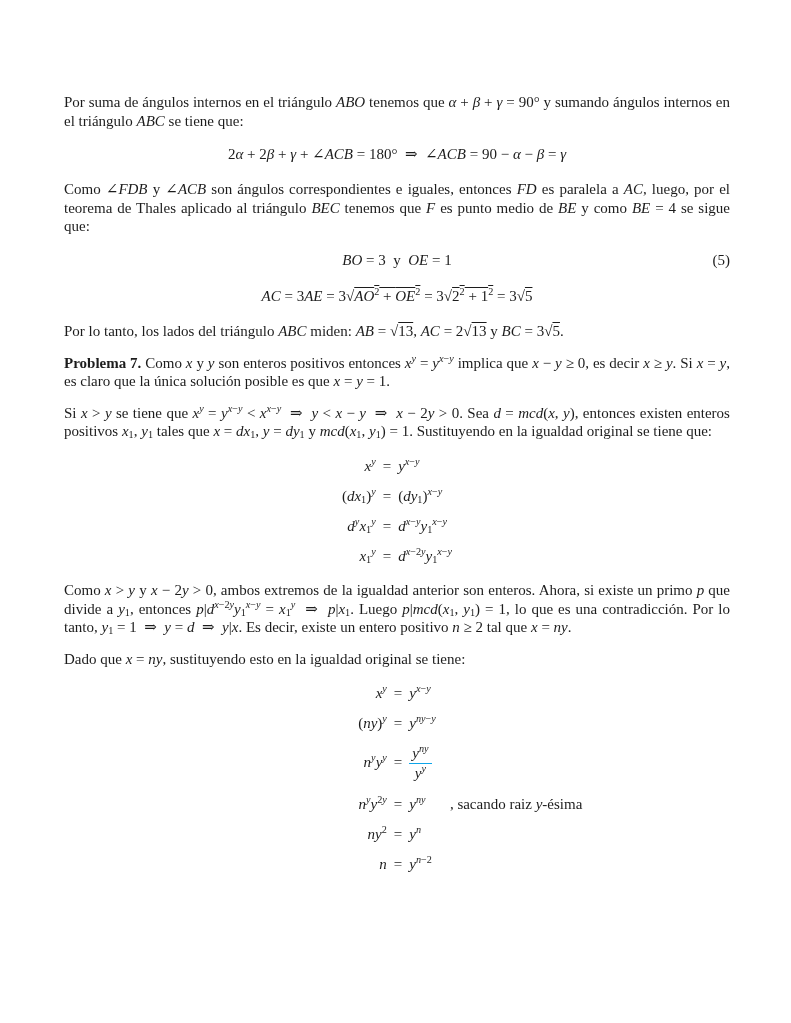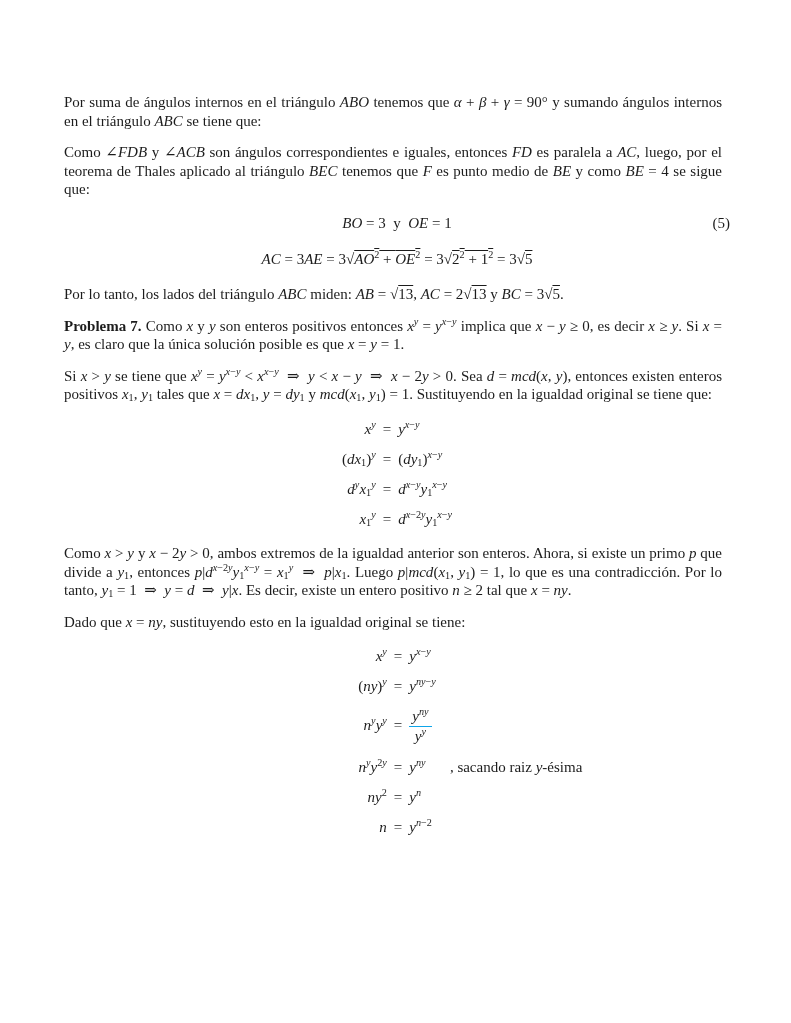--- a/index.html
+++ b/index.html
@@ -11,21 +11,21 @@
     font-size: 15px;
     overflow: hidden;
   }
   .page {
     box-sizing: border-box;
     width: 791px; height: 1023px;
     padding: 93px 61px 30px 64px;
     overflow: hidden;
   }
   p {
-    margin: 0 8px 13px 0;
+    margin: 0 0 13px 0;
     text-align: justify;
     line-height: 18.6px;
   }
   i { font-style: italic; }
   b { font-weight: bold; }
   sup { font-size: 0.68em; line-height: 0; vertical-align: 0.55em; }
   sub { font-size: 0.68em; line-height: 0; vertical-align: -0.2em; }
   .ol { text-decoration: overline; }
   .disp {
     position: relative;
@@ -58,20 +58,21 @@
   .frac .num { display: block; padding: 0 3px 1px 3px; }
   .frac .den { display: block; border-top: 1px solid #0ea5e9; padding: 1px 3px 0 3px; }
 </style>
 </head>
 <body style="background: rgb(255, 255, 255); color: rgb(28, 28, 28);">
 
 <div class="page">
 
   <p>Por suma de ángulos internos en el triángulo <i>ABO</i> tenemos que <i>α</i> + <i>β</i> + <i>γ</i> = 90° y sumando ángulos internos en el triángulo <i>ABC</i> se tiene que:</p>
 
+  <div class="disp">2<i>α</i> + 2<i>β</i> + <i>γ</i> + ∠<i>ACB</i> = 180° &nbsp;⇒&nbsp; ∠<i>ACB</i> = 90 − <i>α</i> − <i>β</i> = <i>γ</i></div>
 
   <p>Como ∠<i>FDB</i> y ∠<i>ACB</i> son ángulos correspondientes e iguales, entonces <i>FD</i> es paralela a <i>AC</i>, luego, por el teorema de Thales aplicado al triángulo <i>BEC</i> tenemos que <i>F</i> es punto medio de <i>BE</i> y como <i>BE</i> = 4 se sigue que:</p>
 
   <div class="disp">
     <span><i>BO</i> = 3 &nbsp;y&nbsp; <i>OE</i> = 1</span>
     <span class="tag">(5)</span>
   </div>
 
 
 

